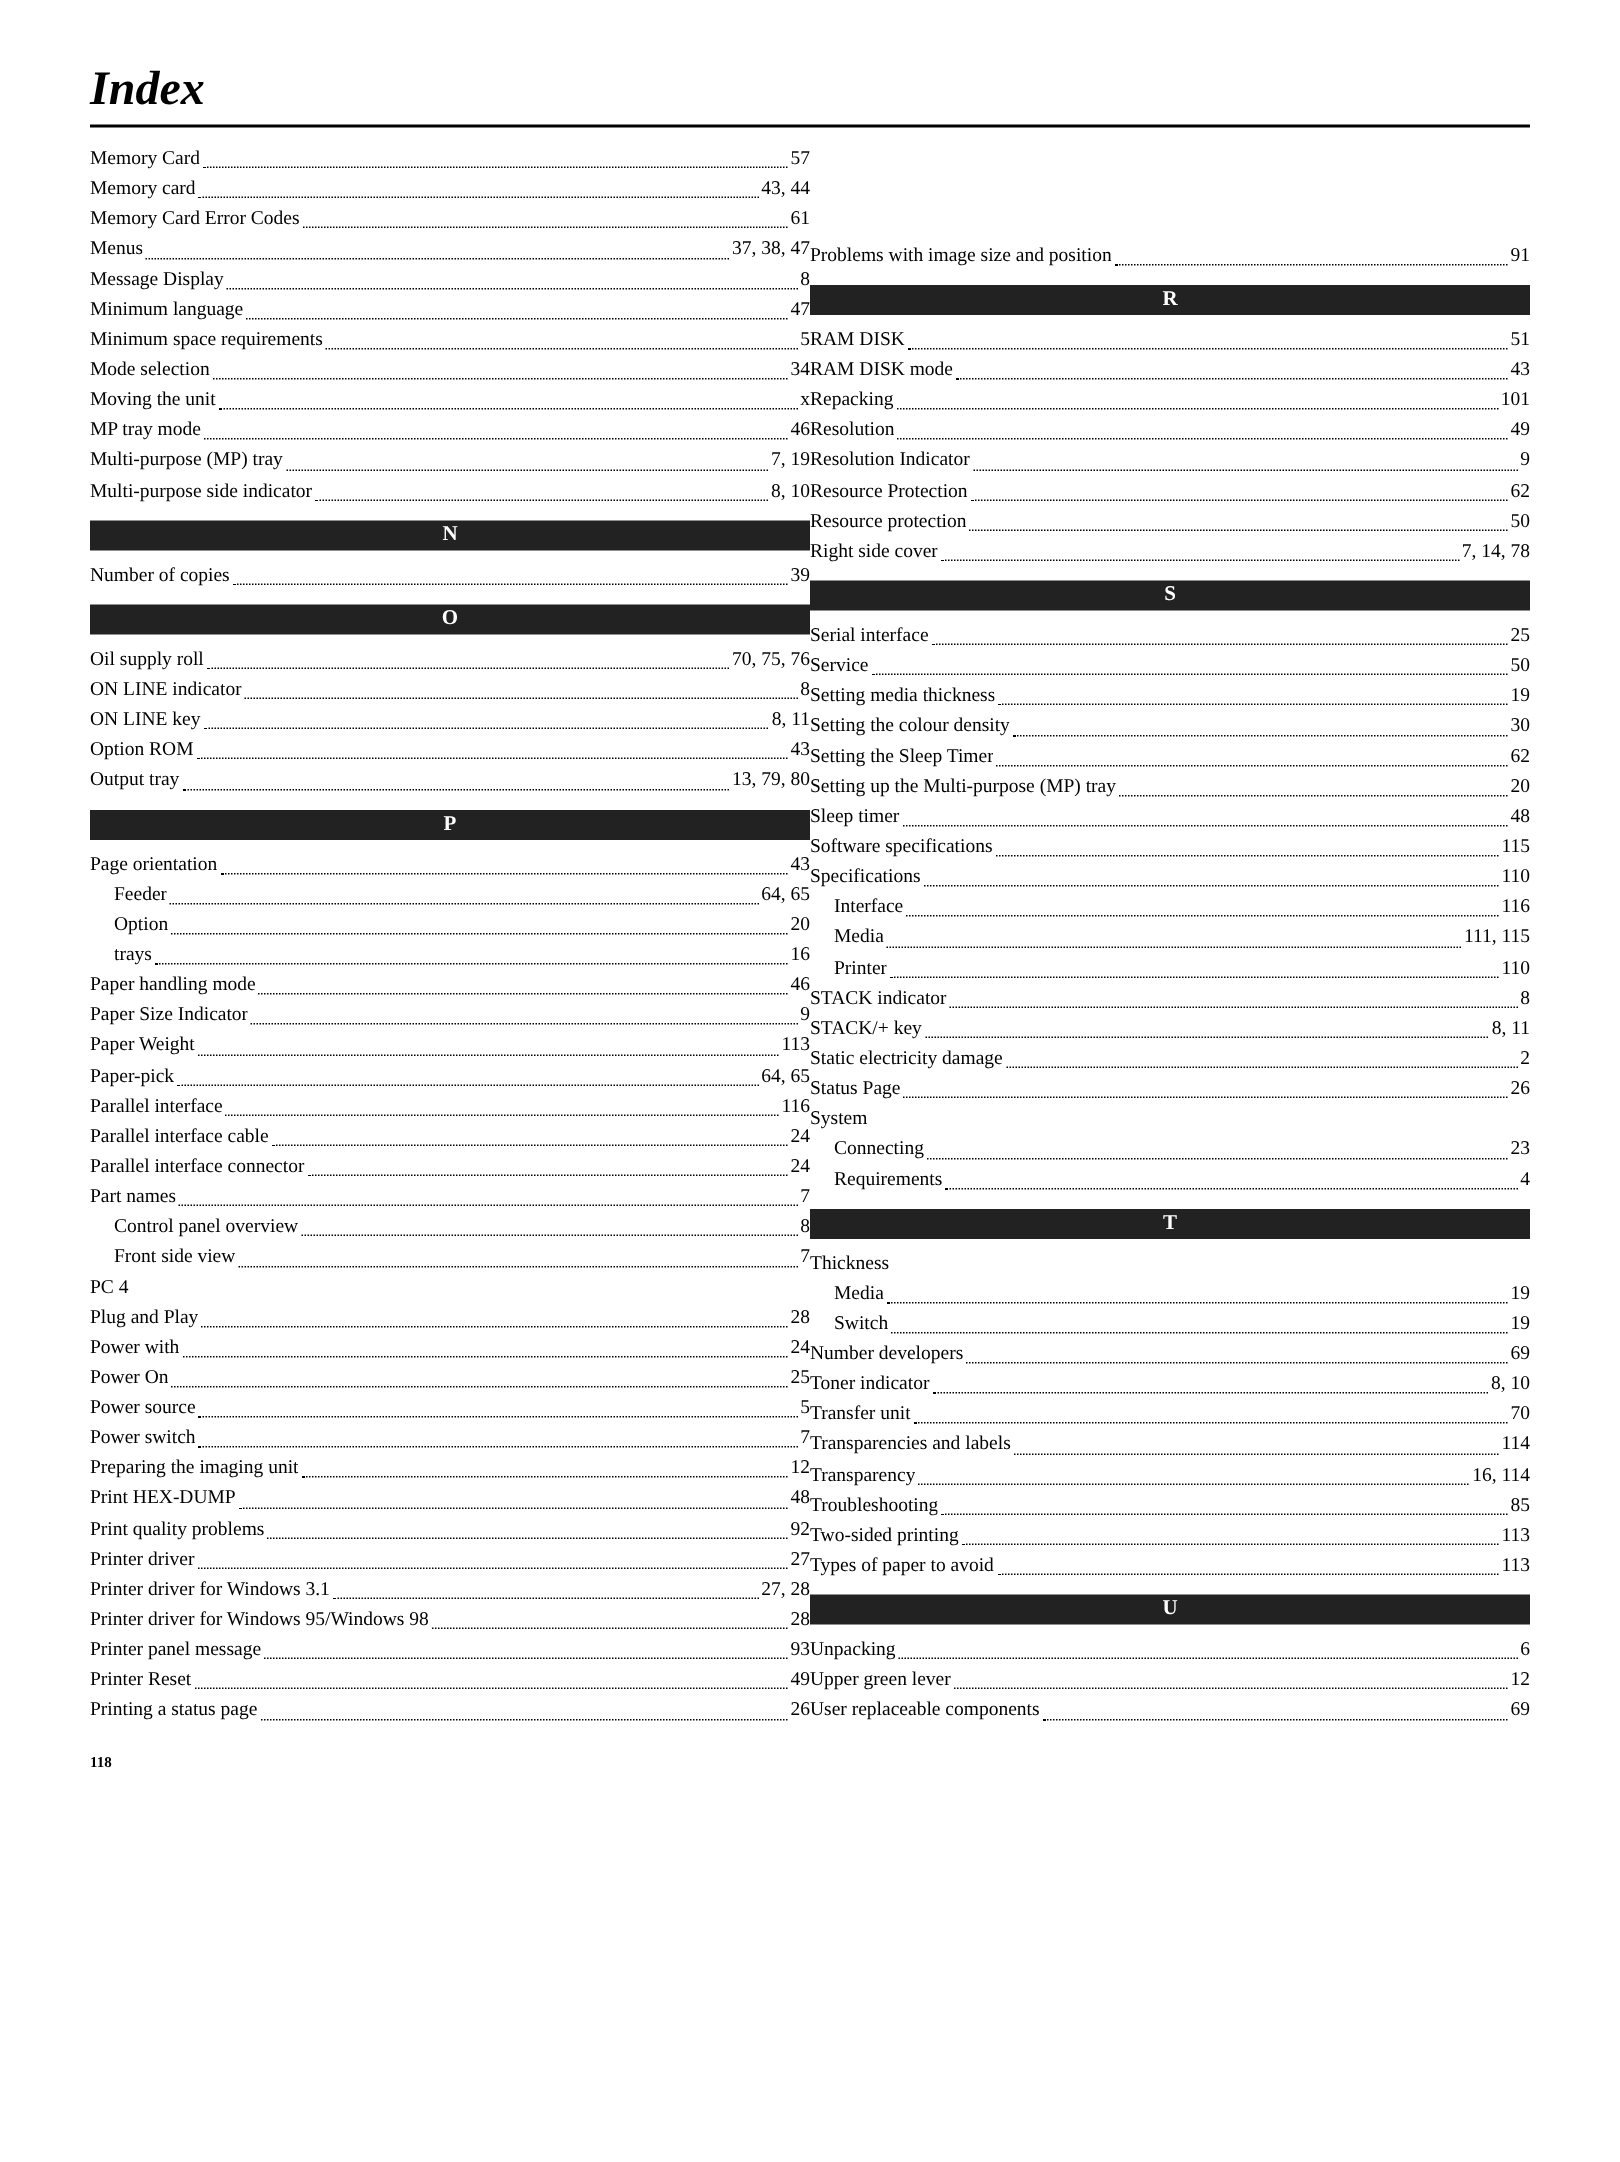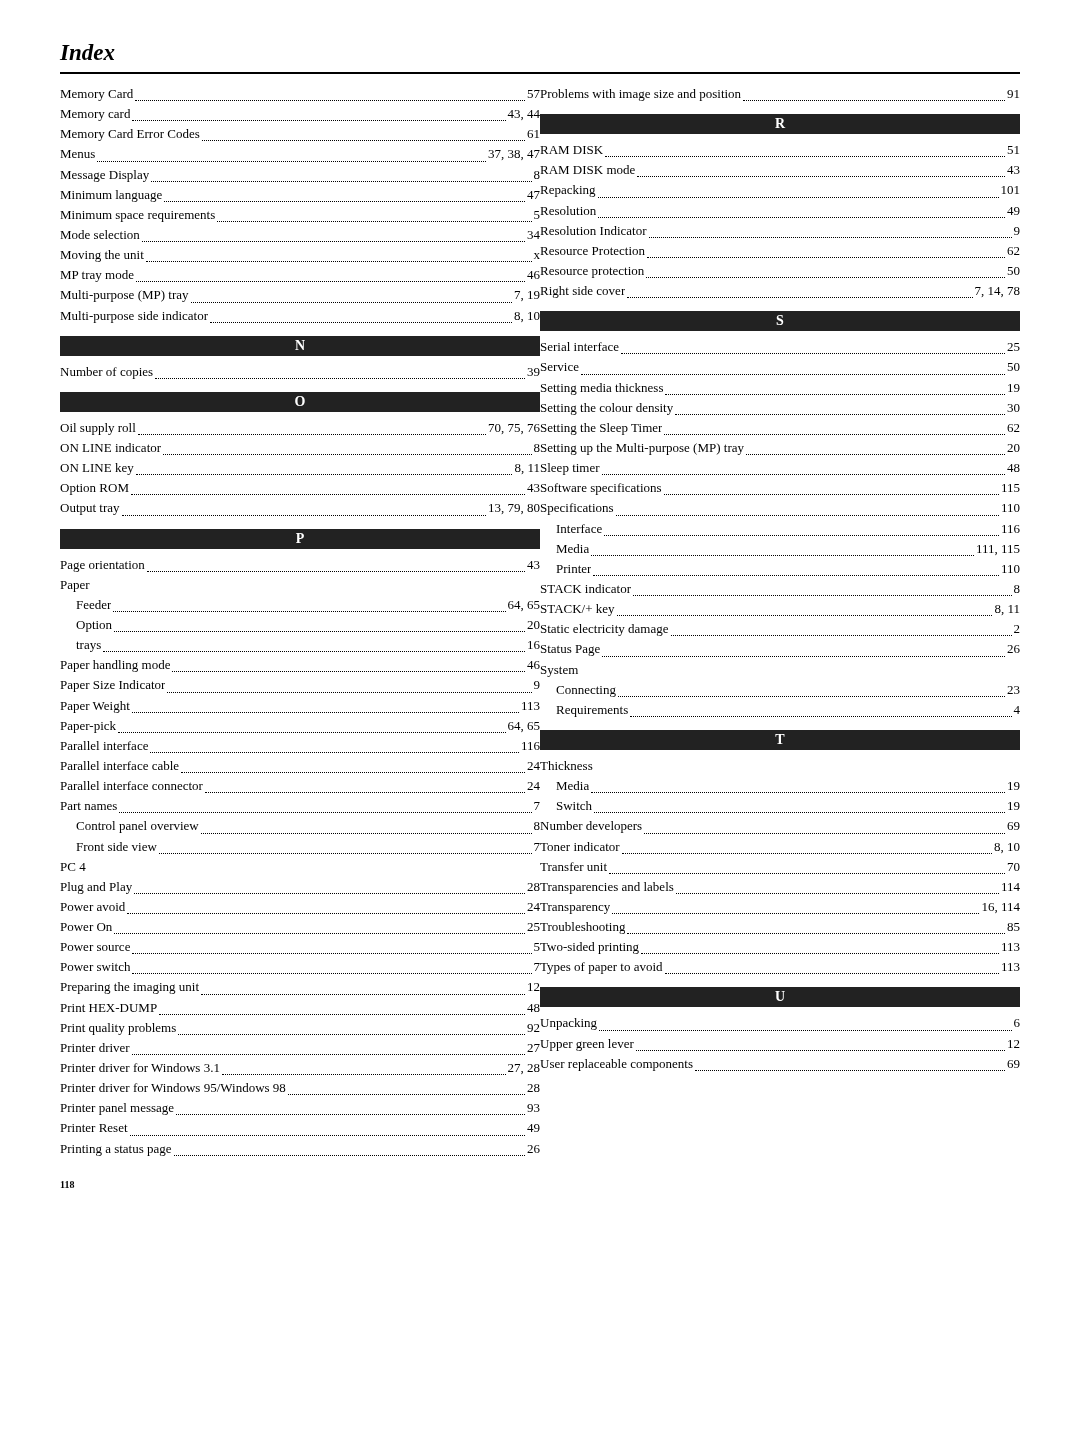--- a/index.html
+++ b/index.html
@@ -9,28 +9,29 @@
       font-size: 13px;
       color: #000;
       width: 1080px;
       min-height: 1441px;
       padding: 40px 60px 40px 60px;
     }
     h1.index-title {
       font-family: Times New Roman, serif;
       font-style: italic;
       font-weight: bold;
-      font-size: 23px;
+      font-size: 32px;
       margin-bottom: 10px;
       border-bottom: 2px solid #000;
       padding-bottom: 6px;
     }
     .columns-wrapper {
       display: flex;
       margin-top: 8px;
+      align-items: flex-end;
     }
     .col {
       flex: 1;
       min-width: 0;
     }
     .index-entry {
       display: flex;
       justify-content: space-between;
       line-height: 1.55;
       white-space: nowrap;
@@ -179,21 +180,20 @@
         </div>
       </div>
 
     <div class="section-header">P</div>
     <div id="section-p-entries">
         <div class="index-entry">
           <span class="entry-label">Page orientation</span>
           <span class="dots"></span>
           <span class="entry-page">43</span>
         </div>
-        <span class="no-dots">Paper</span>
         <div class="index-entry indent1">
           <span class="entry-label">Feeder</span>
           <span class="dots"></span>
           <span class="entry-page">64, 65</span>
         </div>
         <div class="index-entry indent1">
           <span class="entry-label">Option</span>
           <span class="dots"></span>
           <span class="entry-page">20</span>
         </div>
@@ -252,21 +252,21 @@
           <span class="dots"></span>
           <span class="entry-page">7</span>
         </div>
         <span class="no-dots">PC 4</span>
         <div class="index-entry">
           <span class="entry-label">Plug and Play</span>
           <span class="dots"></span>
           <span class="entry-page">28</span>
         </div>
         <div class="index-entry">
-          <span class="entry-label">Power avoid</span>
+          <span class="entry-label">Power with</span>
           <span class="dots"></span>
           <span class="entry-page">24</span>
         </div>
         <div class="index-entry">
           <span class="entry-label">Power On</span>
           <span class="dots"></span>
           <span class="entry-page">25</span>
         </div>
         <div class="index-entry">
           <span class="entry-label">Power source</span>

